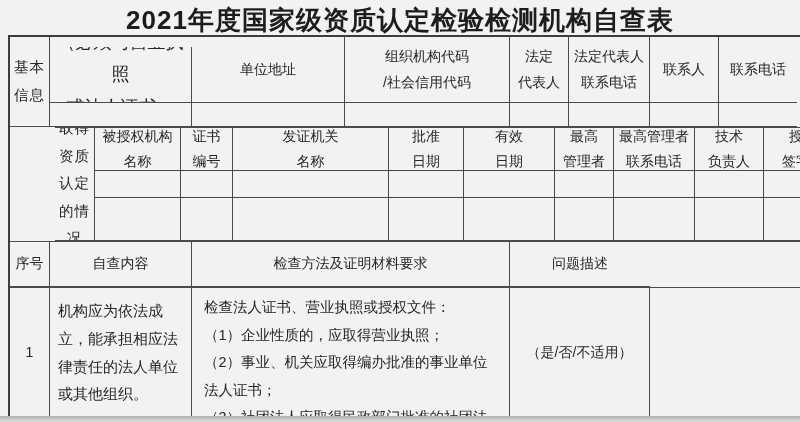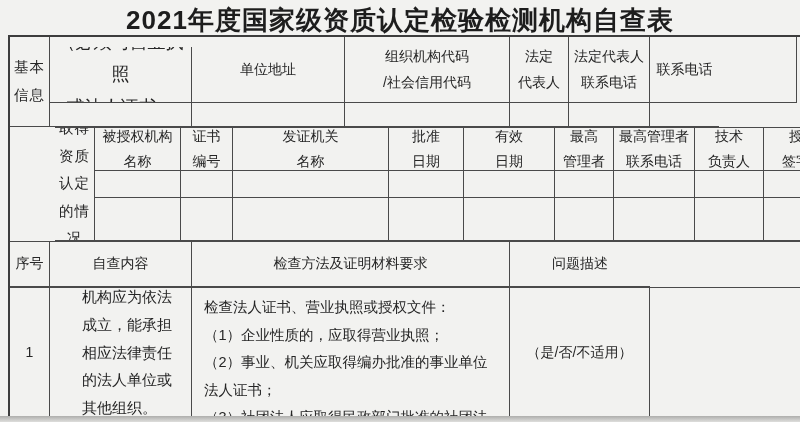--- a/index.html
+++ b/index.html
@@ -41,21 +41,21 @@
     padding:2px 4px;overflow:hidden;
   }
   .cell.nr{border-right:none;}
   .b4 .cell{border-bottom:none;}
   .span2{grid-row:1/3;grid-column:1;text-align:center;}
   .span3{grid-row:1/4;grid-column:1;}
   .lbl{font-size:14.5px;letter-spacing:1px;line-height:1.9;}
   .note{font-size:18px;margin-top:10px;}
   .content-cell{
     justify-content:flex-start;text-align:left;
-    padding:6px 8px;font-size:15px;line-height:1.85;margin-left:24px;
+    padding:6px 8px;font-size:15px;line-height:1.85;
   }
   .method-cell{
     align-items:flex-start;justify-content:flex-start;text-align:left;
     padding:6px 8px 4px 12px;font-size:14.5px;line-height:1.9;
   }
   .shadow-bottom{
     position:absolute;left:0;top:416px;width:800px;height:6px;
     background:linear-gradient(180deg,#aeaeac 0%,#c9c9c7 55%,#dededc 100%);
   }
 </style>
@@ -72,20 +72,21 @@
     <div class="cell note">法人单位名称
 （必须与营业执照
 或法人证书一致）</div>
     <div class="cell">单位地址</div>
     <div class="cell">组织机构代码
 /社会信用代码</div>
     <div class="cell">法定
 代表人</div>
     <div class="cell">法定代表人
 联系电话</div>
+    <div class="cell">联系人</div>
     <div class="cell nr">联系电话</div>
     <div class="cell"></div>
     <div class="cell"></div>
     <div class="cell"></div>
     <div class="cell"></div>
     <div class="cell"></div>
     <div class="cell"></div>
     <div class="cell nr"></div>
   </div>
 

